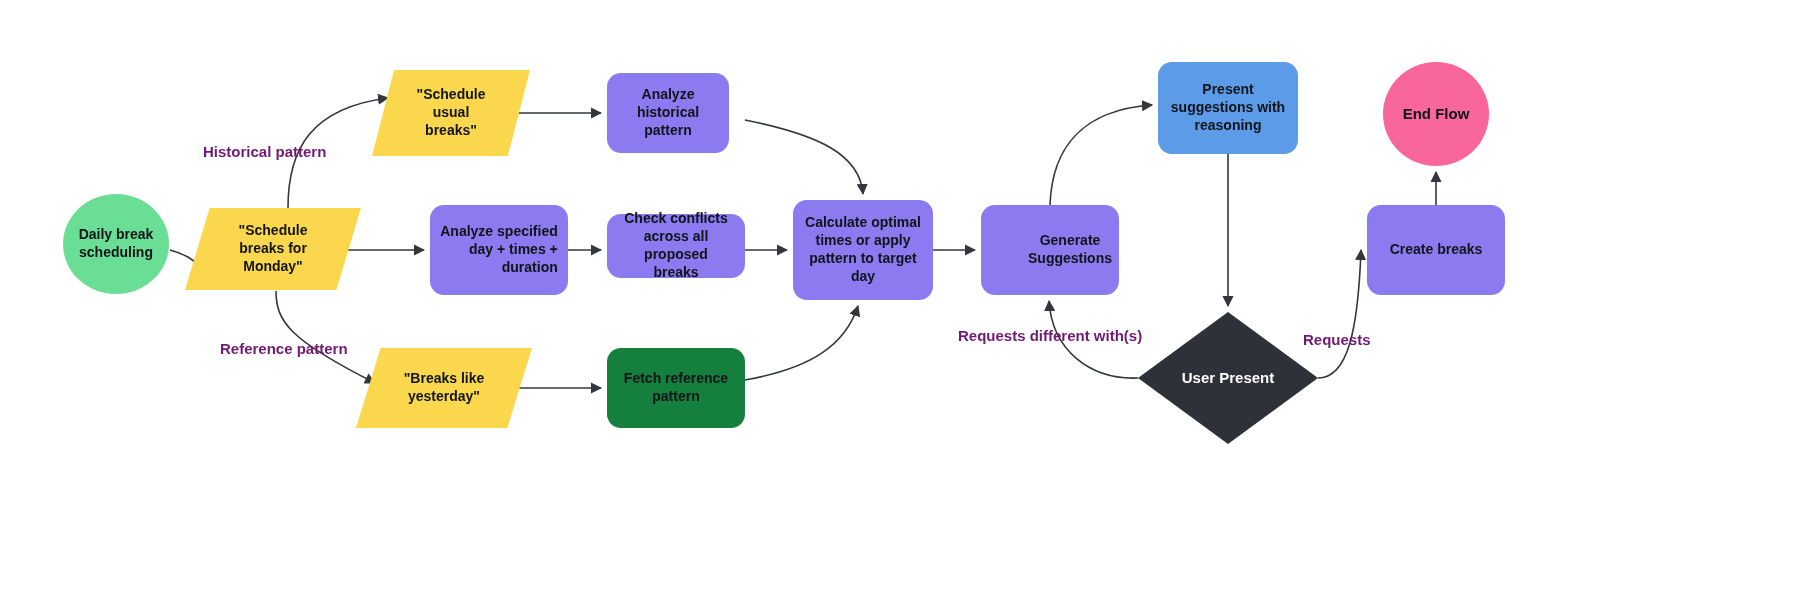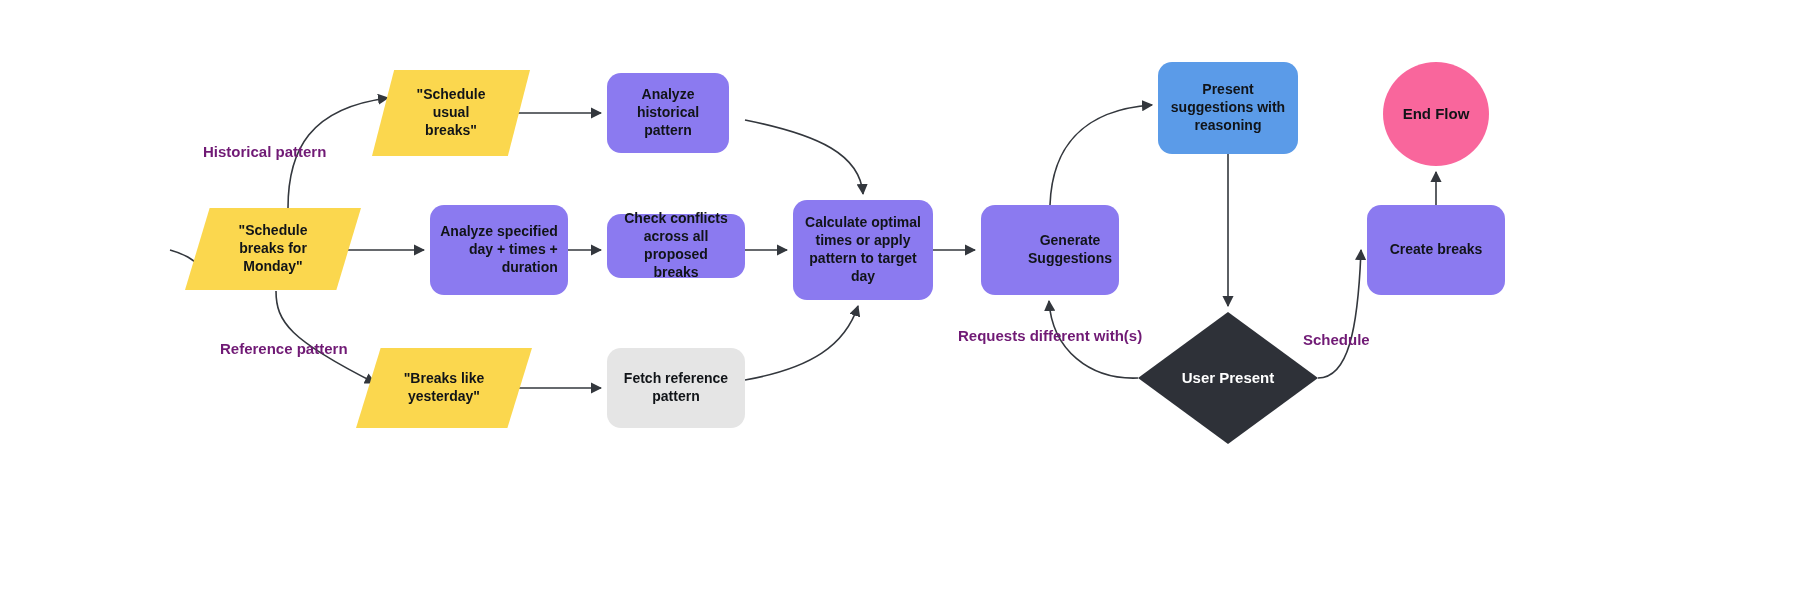--- a/index.html
+++ b/index.html
@@ -119,20 +119,24 @@
       <path d="M 1228 154 L 1228 306"></path>
 
       <path d="M 1138 378 C 1090 380 1052 350 1049 301"></path>
 
       <path d="M 1318 378 C 1348 378 1358 330 1361 250"></path>
 
       <path d="M 1436 205 L 1436 172"></path>
     </g>
   </svg>
 
+<div class="node shape-circle" style="left: 63px; top: 194px; width: 106px; height: 100px; font-size: 14px; color: rgb(17, 20, 24); background: rgb(107, 222, 149);">
+      <span class="node-label">Daily break
+scheduling</span>
+    </div>
     <div class="node shape-parallelogram" style="left: 185px; top: 208px; width: 176px; height: 82px; font-size: 14px; color: rgb(17, 20, 24);">
       <div class="para-bg" style="background: rgb(251, 215, 78); clip-path: polygon(14% 0px, 100% 0px, 86% 100%, 0px 100%);"></div>
       <span class="node-label">"Schedule
 breaks for
 Monday"</span>
     </div>
     <div class="node shape-parallelogram" style="left: 372px; top: 70px; width: 158px; height: 86px; font-size: 14px; color: rgb(17, 20, 24);">
       <div class="para-bg" style="background: rgb(251, 215, 78); clip-path: polygon(14% 0px, 100% 0px, 86% 100%, 0px 100%);"></div>
       <span class="node-label">"Schedule
 usual
@@ -150,21 +154,21 @@
     <div class="node shape-rounded" style="left: 430px; top: 205px; width: 138px; height: 90px; font-size: 14px; color: rgb(17, 20, 24); background: rgb(139, 122, 240); text-align: right;">
       <span class="node-label">Analyze specified
 day + times +
 duration</span>
     </div>
     <div class="node shape-rounded" style="left: 607px; top: 205px; width: 138px; height: 64px; font-size: 14px; color: rgb(17, 20, 24); background: rgb(139, 122, 240); margin-top: 9px;">
       <span class="node-label">Check conflicts
 across all proposed
 breaks</span>
     </div>
-    <div class="node shape-rounded" style="left: 607px; top: 348px; width: 138px; height: 80px; font-size: 14px; color: rgb(17, 20, 24); background: #e5e5e5;">
+    <div class="node shape-rounded" style="left: 607px; top: 348px; width: 138px; height: 80px; font-size: 14px; color: rgb(17, 20, 24); background: #15803d;">
       <span class="node-label">Fetch reference
 pattern</span>
     </div>
     <div class="node shape-rounded" style="left: 793px; top: 200px; width: 140px; height: 100px; font-size: 14px; color: rgb(17, 20, 24); background: rgb(139, 122, 240);">
       <span class="node-label">Calculate optimal
 times or apply
 pattern to target
 day</span>
     </div>
     <div class="node shape-rounded" style="left: 981px; top: 205px; width: 138px; height: 90px; font-size: 14px; color: rgb(17, 20, 24); background: rgb(139, 122, 240); padding-left: 40px;">
@@ -182,14 +186,14 @@
     </div>
     <div class="node shape-circle" style="left: 1383px; top: 62px; width: 106px; height: 104px; font-size: 15px; color: rgb(17, 20, 24); background: rgb(249, 102, 156);">
       <span class="node-label">End Flow</span>
     </div>
     <div class="node shape-rounded" style="left: 1367px; top: 205px; width: 138px; height: 90px; font-size: 14px; color: rgb(17, 20, 24); background: rgb(139, 122, 240);">
       <span class="node-label">Create breaks</span>
     </div>
     <div class="edge-label" style="left: 203px; top: 143px; font-size: 15px;">Historical pattern</div>
     <div class="edge-label" style="left: 220px; top: 340px; font-size: 15px;">Reference pattern</div>
     <div class="edge-label" style="left: 958px; top: 327px; font-size: 15px;">Requests different with(s)</div>
-    <div class="edge-label" style="left: 1303px; top: 331px; font-size: 15px;">Schedule</div>
+    <div class="edge-label" style="left: 1303px; top: 331px; font-size: 15px;">Requests</div>
   </div>
 
 </body></html>

